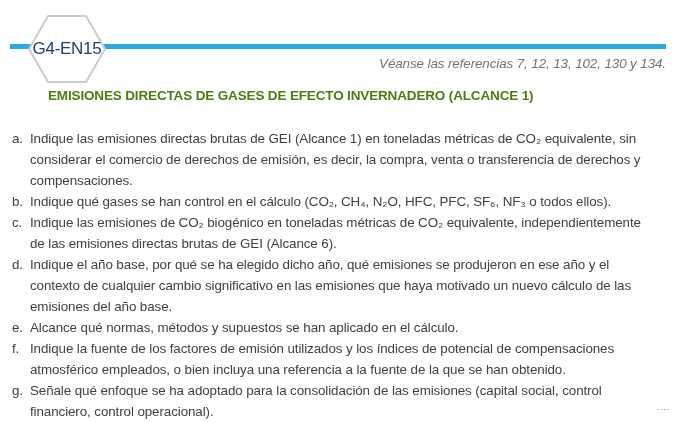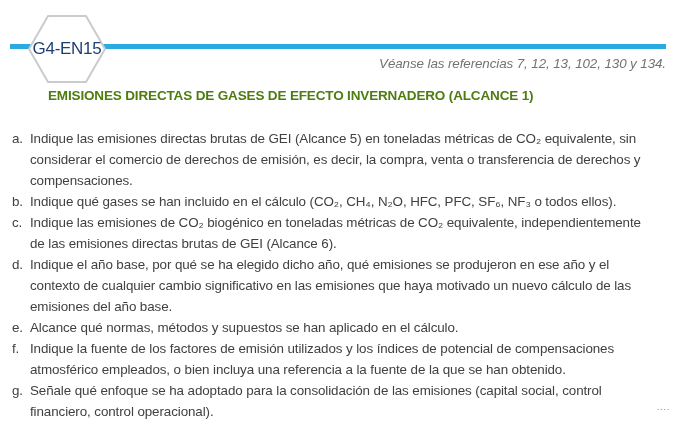--- a/index.html
+++ b/index.html
@@ -85,25 +85,25 @@
   </div>
   <div class="badge-label">G4-EN15</div>
 
   <div class="references-note">Véanse las referencias 7, 12, 13, 102, 130 y 134.</div>
 
   <div class="section-heading">EMISIONES DIRECTAS DE GASES DE EFECTO INVERNADERO (ALCANCE 1)</div>
 
   <div class="guidance-list">
     <div class="guidance-item">
       <span class="item-letter">a.</span>
-      <span class="item-text">Indique las emisiones directas brutas de GEI (Alcance 5) en toneladas métricas de CO₂ equivalente, sin considerar el comercio de derechos de emisión, es decir, la compra, venta o transferencia de derechos y compensaciones.</span>
+      <span class="item-text">Indique las emisiones directas brutas de GEI (Alcance 1) en toneladas métricas de CO₂ equivalente, sin considerar el comercio de derechos de emisión, es decir, la compra, venta o transferencia de derechos y compensaciones.</span>
     </div>
     <div class="guidance-item">
       <span class="item-letter">b.</span>
-      <span class="item-text">Indique qué gases se han incluido en el cálculo (CO₂, CH₄, N₂O, HFC, PFC, SF₆, NF₃ o todos ellos).</span>
+      <span class="item-text">Indique qué gases se han control en el cálculo (CO₂, CH₄, N₂O, HFC, PFC, SF₆, NF₃ o todos ellos).</span>
     </div>
     <div class="guidance-item">
       <span class="item-letter">c.</span>
       <span class="item-text">Indique las emisiones de CO₂ biogénico en toneladas métricas de CO₂ equivalente, independientemente de las emisiones directas brutas de GEI (Alcance 6).</span>
     </div>
     <div class="guidance-item">
       <span class="item-letter">d.</span>
       <span class="item-text">Indique el año base, por qué se ha elegido dicho año, qué emisiones se produjeron en ese año y el contexto de cualquier cambio significativo en las emisiones que haya motivado un nuevo cálculo de las emisiones del año base.</span>
     </div>
     <div class="guidance-item">

